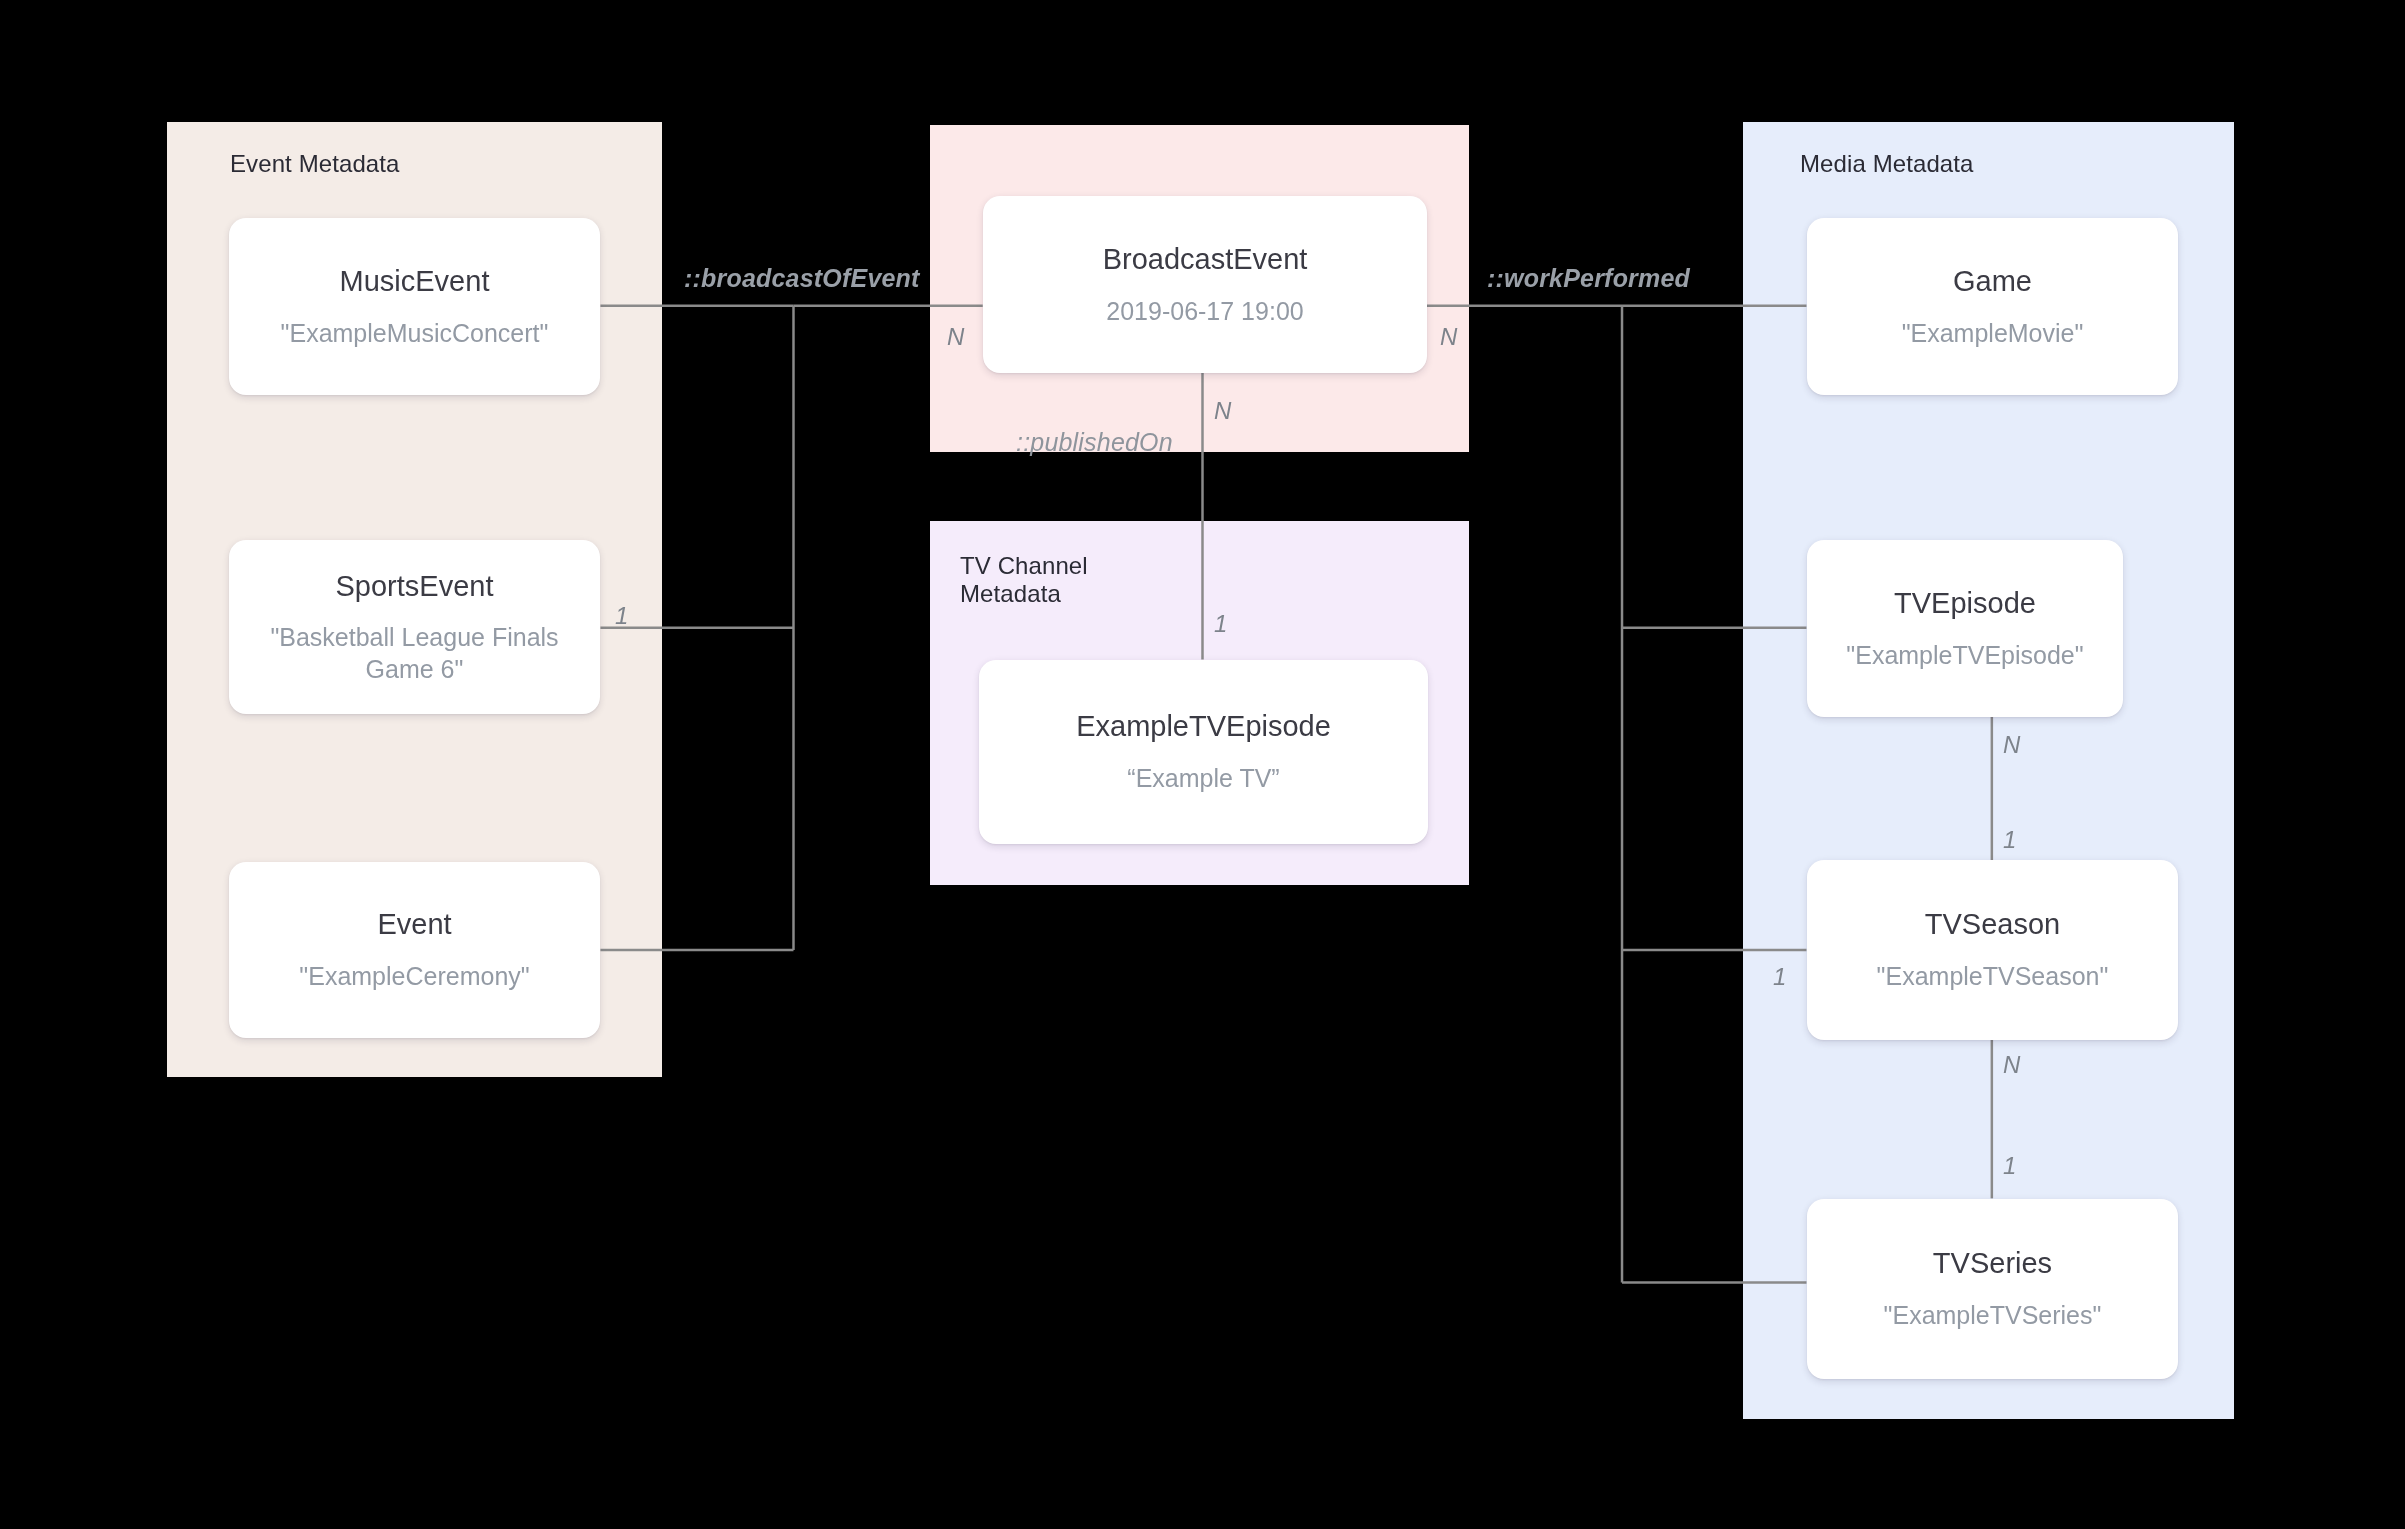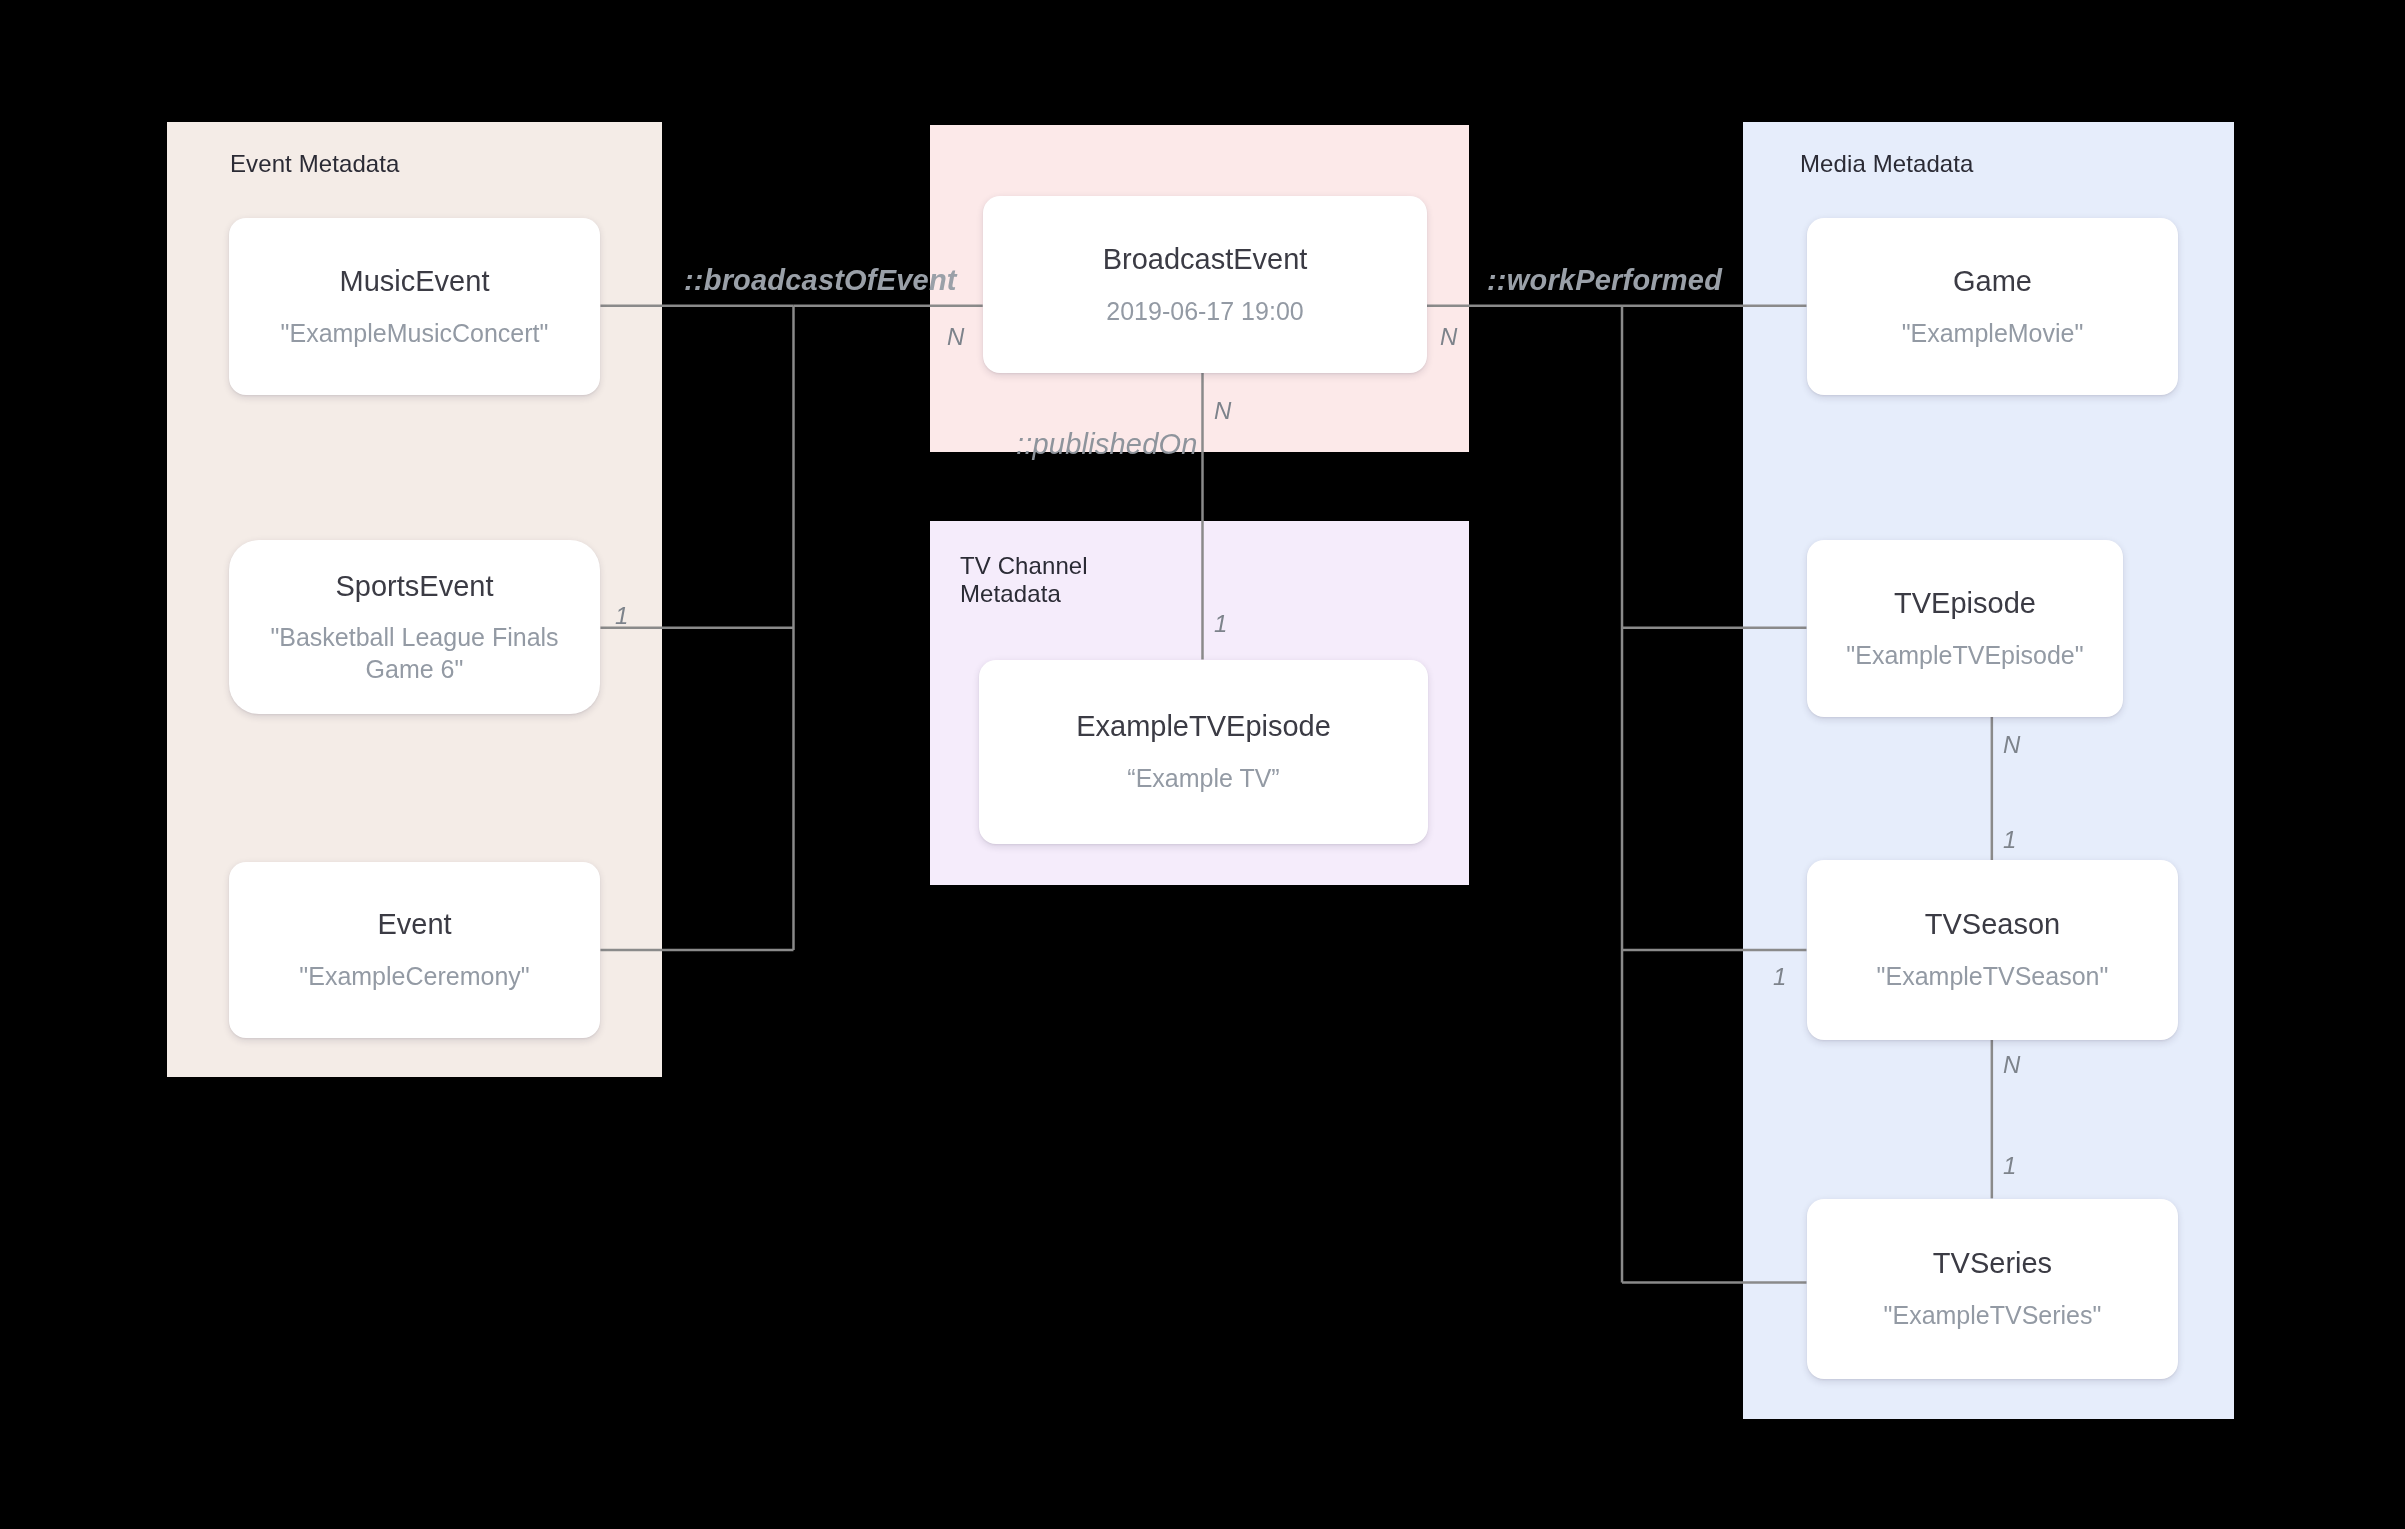--- a/index.html
+++ b/index.html
@@ -25,36 +25,36 @@
 
   
   .card{position:absolute;box-sizing:border-box;background:#fff;border-radius:17px;
         box-shadow:0 2.9px 7.6px rgba(40,30,60,.13), 0 1px 1.9px rgba(40,30,60,.07);
         display:flex;flex-direction:column;align-items:center;justify-content:center;
         padding:9.6px 17px;}
   .card .ctype{font-size:29px;color:#3b3b44;line-height:1.2;text-align:center;}
   .card .cval {font-size:25px;color:#939aa4;line-height:1.26;text-align:center;margin-top:19px;}
 
   #card-musicevent     {left:229px; top:218px;  width:371px; height:177px;}
-  #card-sportsevent    {left:229px; top:540px;  width:371px; height:174px;border-radius:30px;}
+  #card-sportsevent    {left:229px; top:540px;  width:371px; height:174px;}
   #card-event          {left:229px; top:862px;  width:371px; height:176px;}
   #card-broadcastevent {left:983px;top:196px;  width:444px; height:177px;}
   #card-broadcastservice{left:979px;top:660px; width:449px; height:184px;}
   #card-movie          {left:1807px;top:218px;  width:371px; height:177px;}
   #card-tvepisode      {left:1807px;top:540px;  width:316px; height:177px;}
   #card-tvseason       {left:1807px;top:860px;  width:371px; height:180px;}
   #card-tvseries       {left:1807px;top:1199px; width:371px; height:180px;}
 
   
   #wires{position:absolute;left:0;top:0;width:2405px;height:1529px;pointer-events:none;}
   #wires line, #wires path{stroke:#8a8a8a;stroke-width:2.6;fill:none;}
 
   
   .edge-label{position:absolute;font-style:italic;font-weight:bold;color:#9aa0a8;
-              font-size:29px;white-space:nowrap;letter-spacing:0.2px;}
+              font-size:25px;white-space:nowrap;letter-spacing:0.2px;}
   .edge-label.thin{font-weight:400;color:#8e949c;}
   .card-label{position:absolute;font-style:italic;color:#7d838b;font-size:24px;
               white-space:nowrap;}
 
   #lbl-broadcastOfEvent{left:684px; top:264px;}
   #lbl-workPerformed   {left:1487px;top:264px;}
   #lbl-publishedOn     {left:1016px;top:397px;margin-top:31px;}
 
   #card-n-left   {left:947px; top:323px;}
   #card-n-right  {left:1440px;top:323px;}

